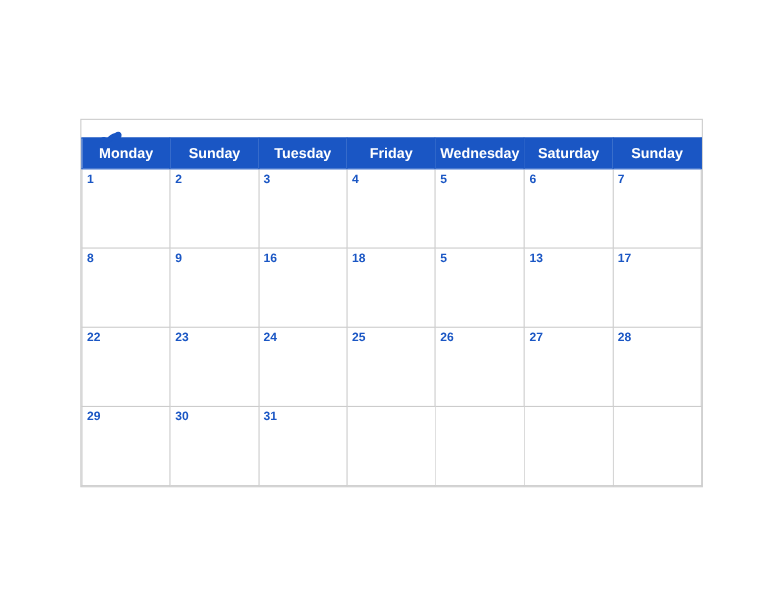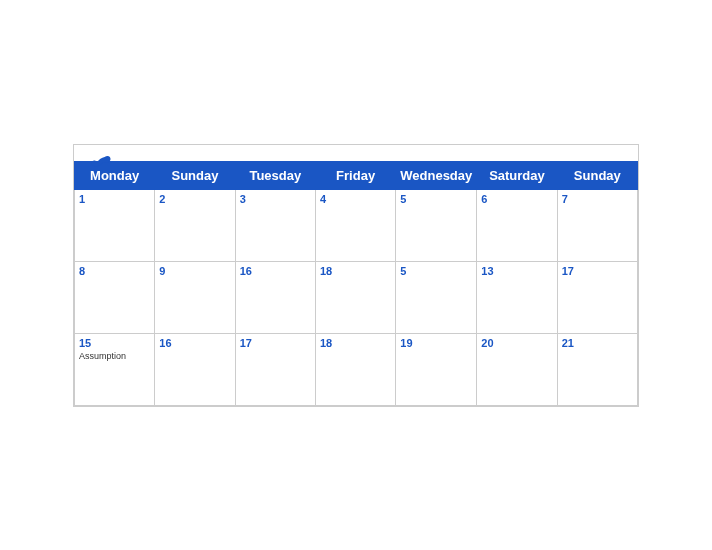--- a/index.html
+++ b/index.html
@@ -168,37 +168,51 @@
           </td>
           <td>
             <span class="day-number">13</span>
           </td>
           <td>
             <span class="day-number">17</span>
           </td>
         </tr>
         <tr>
           <td>
-            <span class="day-number">15</span>
-            <span class="holiday-label">Assumption</span>
-          </td>
-          <td>
-            <span class="day-number">16</span>
-          </td>
-          <td>
-            <span class="day-number">17</span>
-          </td>
-          <td>
-            <span class="day-number">18</span>
-          </td>
-          <td>
-            <span class="day-number">19</span>
-          </td>
-          <td>
-            <span class="day-number">20</span>
-          </td>
-          <td>
-            <span class="day-number">21</span>
-          </td>
+            <span class="day-number">22</span>
+          </td>
+          <td>
+            <span class="day-number">23</span>
+          </td>
+          <td>
+            <span class="day-number">24</span>
+          </td>
+          <td>
+            <span class="day-number">25</span>
+          </td>
+          <td>
+            <span class="day-number">26</span>
+          </td>
+          <td>
+            <span class="day-number">27</span>
+          </td>
+          <td>
+            <span class="day-number">28</span>
+          </td>
+        </tr>
+        <tr>
+          <td>
+            <span class="day-number">29</span>
+          </td>
+          <td>
+            <span class="day-number">30</span>
+          </td>
+          <td>
+            <span class="day-number">31</span>
+          </td>
+          <td class="empty-cell"></td>
+          <td class="empty-cell"></td>
+          <td class="empty-cell"></td>
+          <td class="empty-cell"></td>
         </tr>
       </tbody>
   </table>
 </div>
 
 </body></html>

